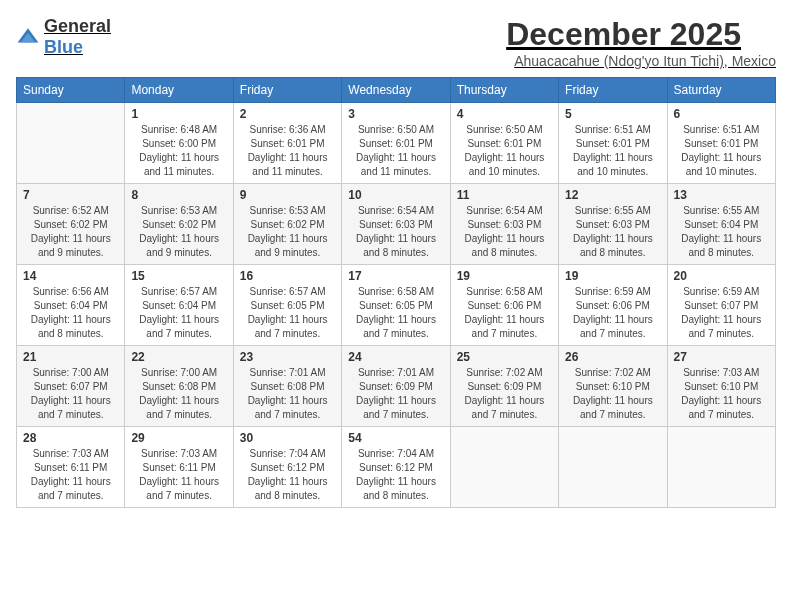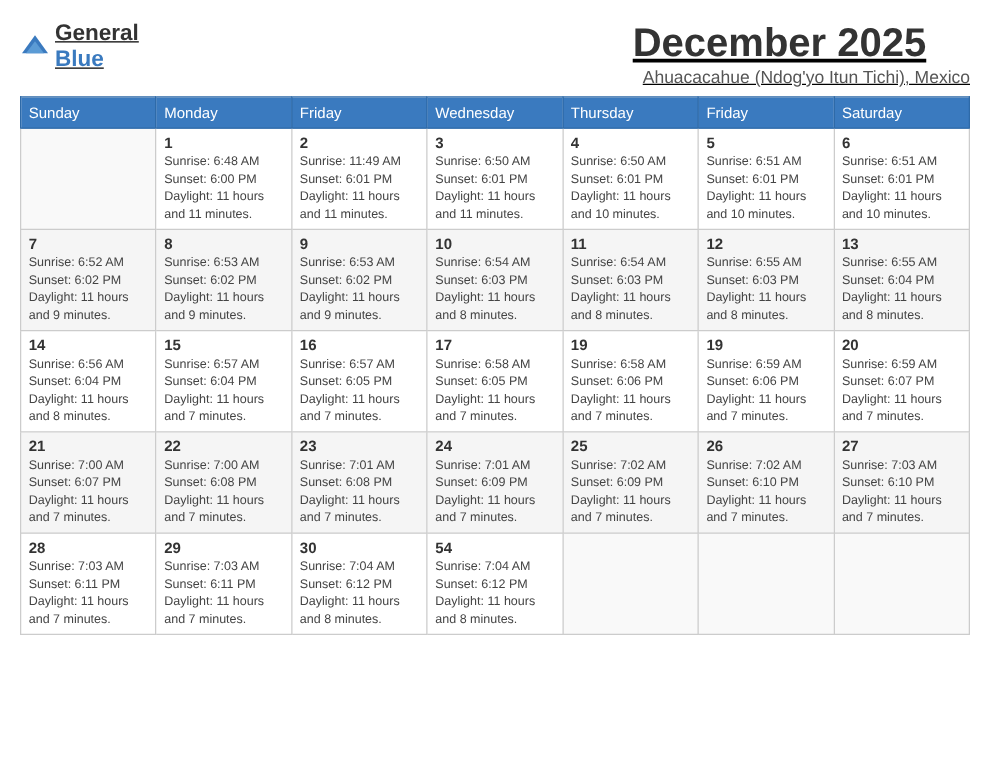--- a/index.html
+++ b/index.html
@@ -69,20 +69,21 @@
     .day-number {
       font-size: 12px;
       font-weight: bold;
       display: block;
       margin-bottom: 2px;
     }
     .day-info {
       line-height: 1.4;
       font-size: 10px;
       color: #444;
+      text-align: center;
     }
     tr:nth-child(even) td {
       background: #f5f5f5;
     }
     tr:nth-child(even) td.empty {
       background: #efefef;
     }
   </style>
 </head>
 <body>
@@ -118,21 +119,21 @@
   </thead>
   <tbody id="calendar-body">
   <tr>
         <td class="empty"></td>
         <td>
           <span class="day-number">1</span>
           <div class="day-info"><span>Sunrise: 6:48 AM</span><br><span>Sunset: 6:00 PM</span><br><span>Daylight: 11 hours and 11 minutes.</span></div>
         </td>
         <td>
           <span class="day-number">2</span>
-          <div class="day-info"><span>Sunrise: 11:49 AM</span><br><span>Sunset: 6:01 PM</span><br><span>Daylight: 11 hours and 11 minutes.</span></div>
+          <div class="day-info"><span>Sunrise: 6:36 AM</span><br><span>Sunset: 6:01 PM</span><br><span>Daylight: 11 hours and 11 minutes.</span></div>
         </td>
         <td>
           <span class="day-number">3</span>
           <div class="day-info"><span>Sunrise: 6:50 AM</span><br><span>Sunset: 6:01 PM</span><br><span>Daylight: 11 hours and 11 minutes.</span></div>
         </td>
         <td>
           <span class="day-number">4</span>
           <div class="day-info"><span>Sunrise: 6:50 AM</span><br><span>Sunset: 6:01 PM</span><br><span>Daylight: 11 hours and 10 minutes.</span></div>
         </td>
         <td>

